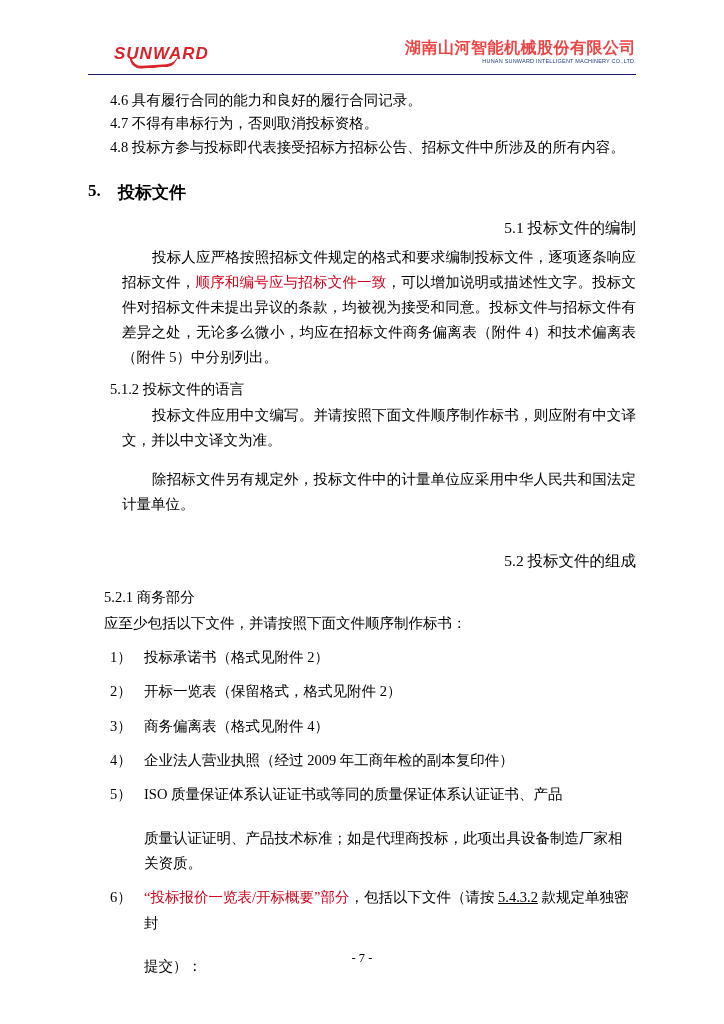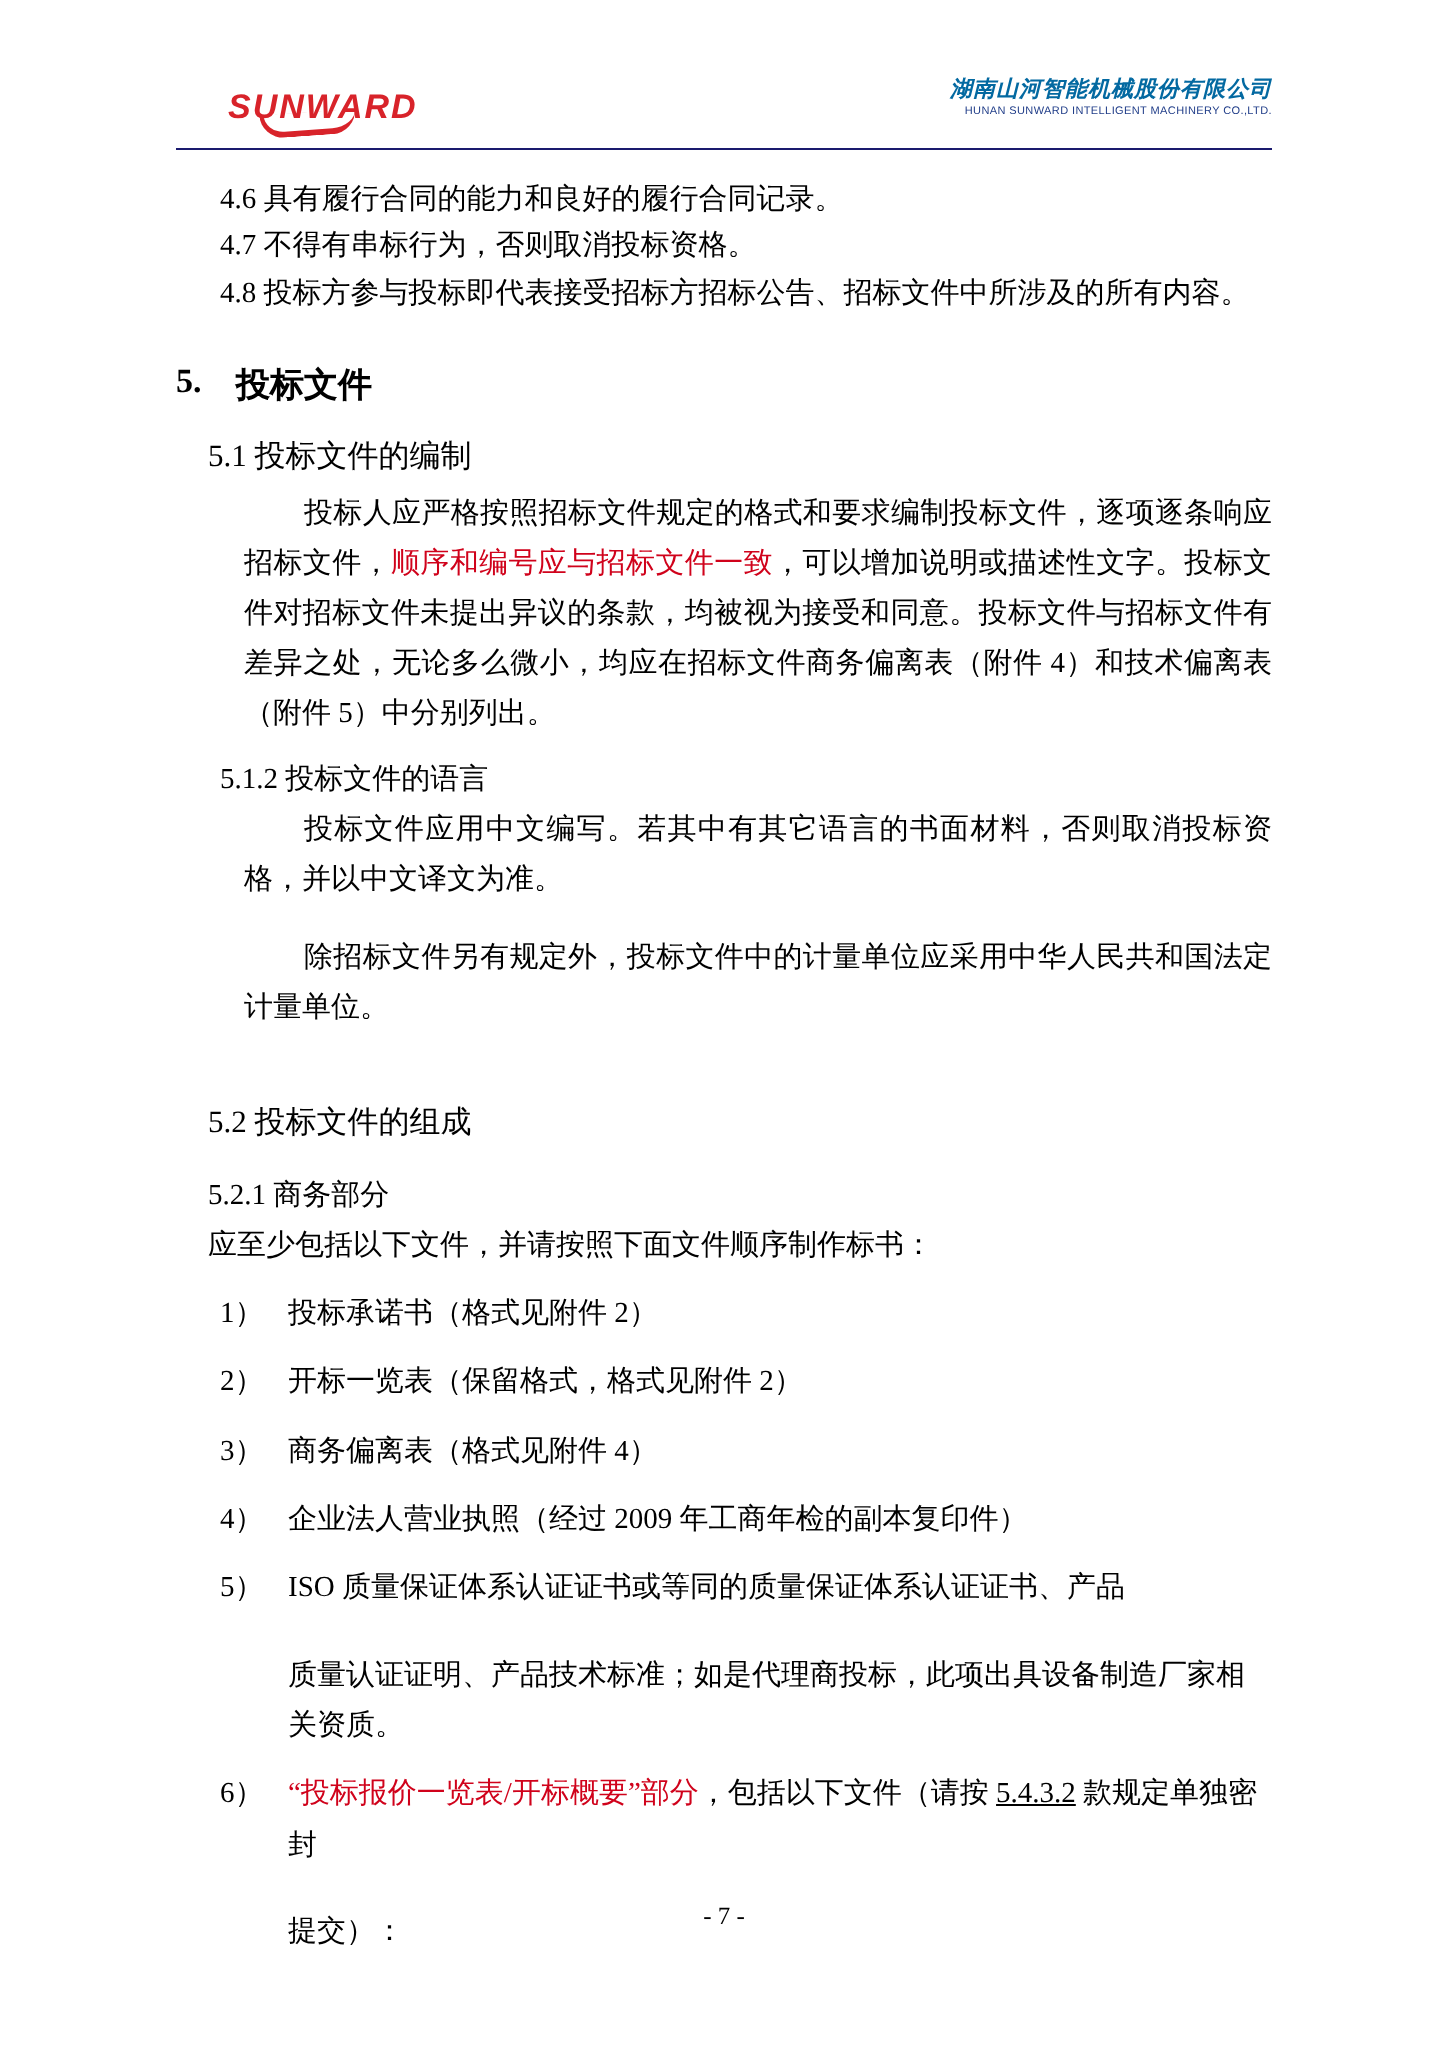--- a/index.html
+++ b/index.html
@@ -60,24 +60,23 @@
   .header-right {
     position: absolute;
     right: 0;
     top: 0;
     text-align: right;
     line-height: 1.05;
   }
   .hr-cn {
     font-family: "Liberation Sans", sans-serif;
     font-weight: bold;
-    font-size: 11px;
-    color: #0369a1;
+    font-size: 16px;
+    color: #ef4444;
     letter-spacing: 0.5px;
-    font-style: italic;
   }
   .hr-en {
     font-family: "Liberation Sans", sans-serif;
     font-size: 5.5px;
     color: #1f3c88;
     letter-spacing: 0.2px;
     margin-top: 2px;
   }
 
   
@@ -97,20 +96,21 @@
     font-size: 17px;
     font-weight: bold;
     margin: 22px 0 10px 0;
     display: flex;
     gap: 14px;
   }
   .h1-num { width: 16px; }
   .h2 {
     font-size: 15.5px;
     margin: 14px 0 6px 16px;
+    text-align: right;
   }
   .h3 {
     font-size: 14.5px;
     margin: 10px 0 4px 22px;
   }
   .indent-para {
     margin-left: 34px;
     text-indent: 30px;
   }
   .red { color: #d0021b; }
@@ -171,21 +171,21 @@
       <span>投标文件</span>
     </div>
 
     <div class="h2">5.1 投标文件的编制</div>
 
     <div class="para indent-para">
       <span>投标人应严格按照招标文件规定的格式和要求编制投标文件，逐项逐条响应招标文件，</span><span class="red">顺序和编号应与招标文件一致</span><span>，可以增加说明或描述性文字。投标文件对招标文件未提出异议的条款，均被视为接受和同意。投标文件与招标文件有差异之处，无论多么微小，均应在招标文件商务偏离表（附件 4）和技术偏离表（附件 5）中分别列出。</span>
     </div>
 
     <div class="h3">5.1.2 投标文件的语言</div>
-    <div class="para indent-para" style="margin-top:4px">投标文件应用中文编写。若其中有其它语言的书面材料，否则取消投标资格，并以中文译文为准。</div>
+    <div class="para indent-para" style="margin-top:4px">投标文件应用中文编写。并请按照下面文件顺序制作标书，则应附有中文译文，并以中文译文为准。</div>
     <div class="para indent-para" style="margin-top:14px">除招标文件另有规定外，投标文件中的计量单位应采用中华人民共和国法定计量单位。</div>
 
     <div class="h2" style="margin-top:34px">5.2 投标文件的组成</div>
 
     <div class="h3" style="margin-top:16px;margin-left:16px">5.2.1    商务部分</div>
     <div class="para" style="margin-left:16px;margin-top:4px">应至少包括以下文件，并请按照下面文件顺序制作标书：</div>
 
     <div class="list-item">
       <span class="li-num">1）</span>
       <span class="li-body">投标承诺书（格式见附件 2）</span>

